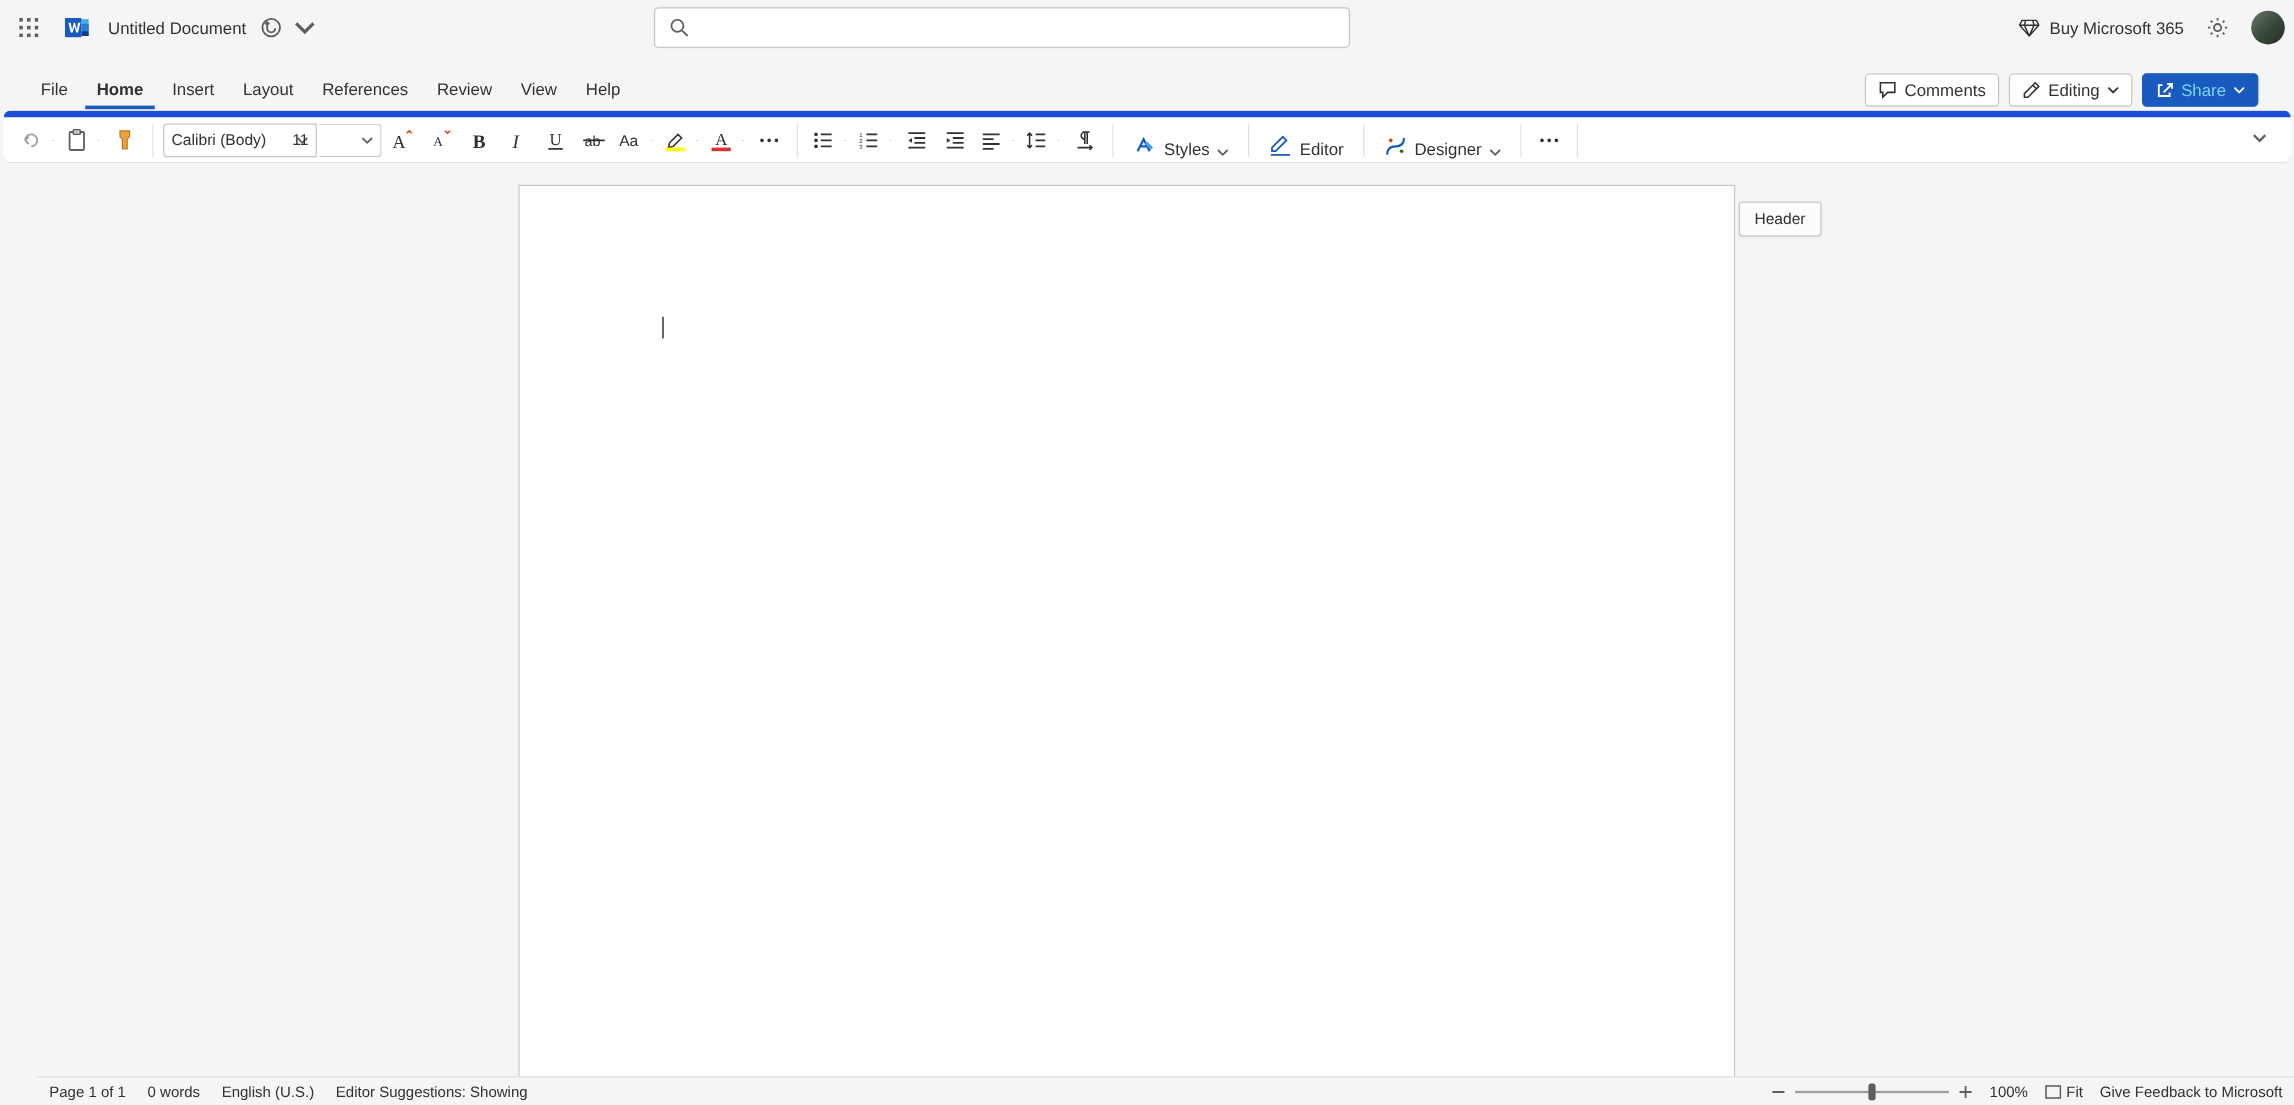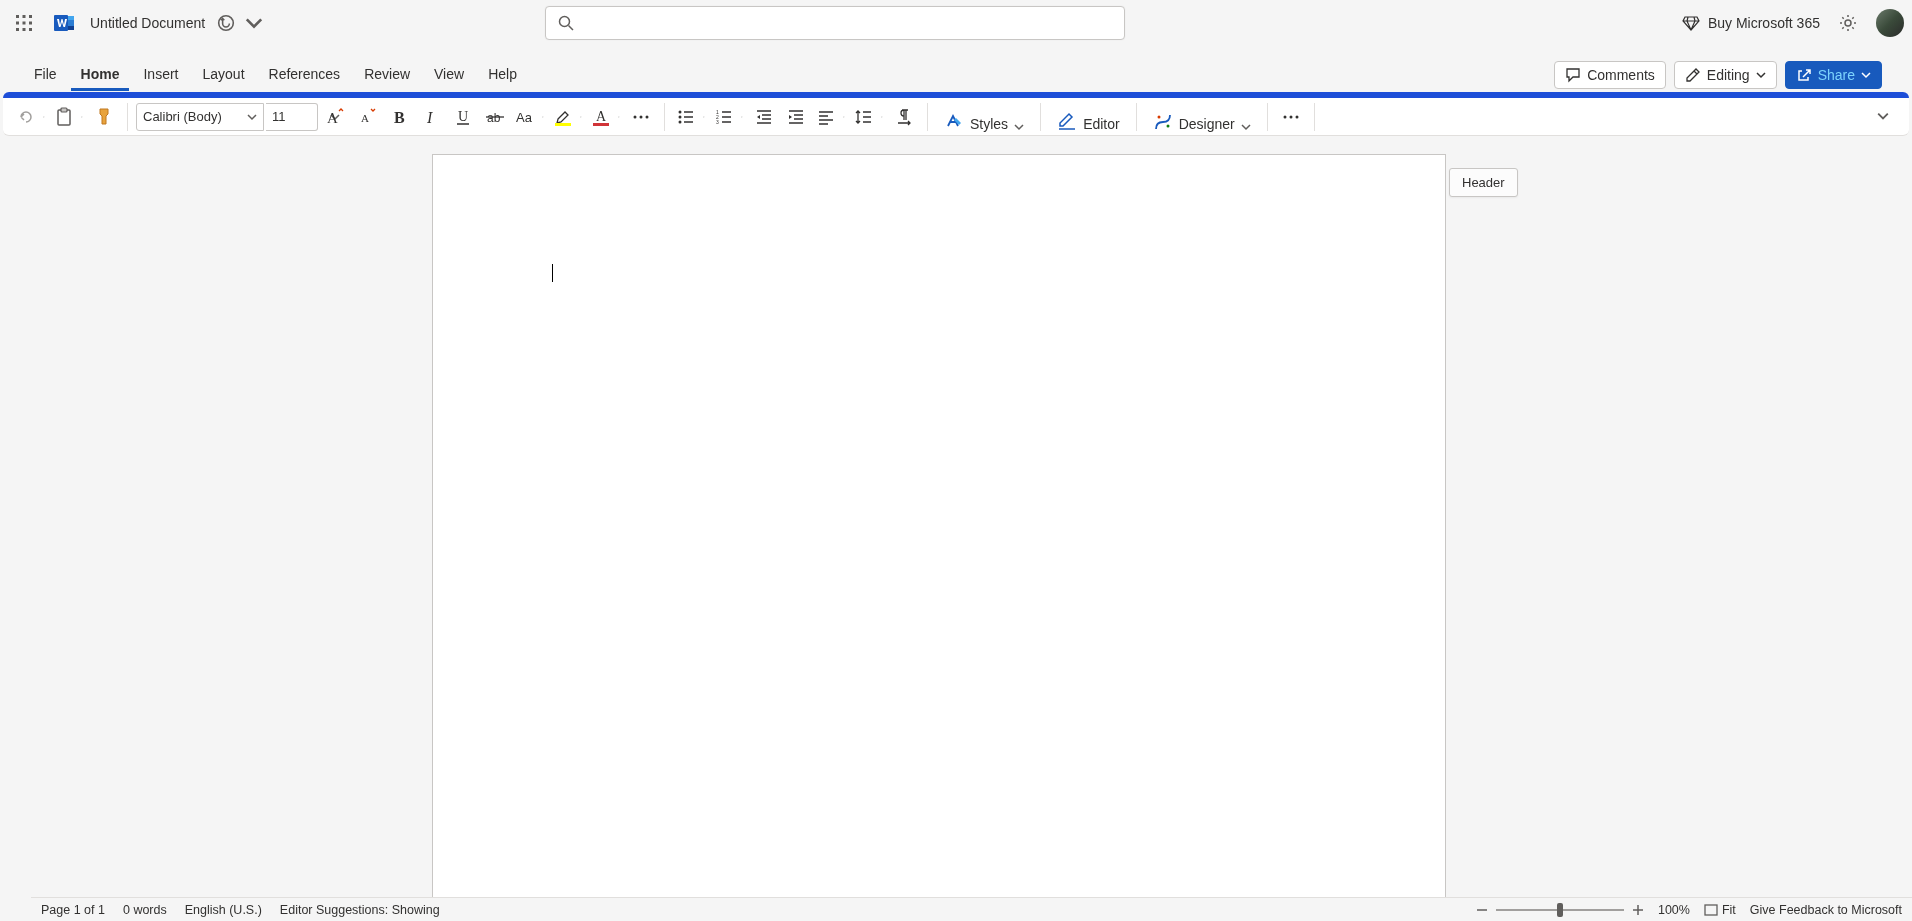--- a/index.html
+++ b/index.html
@@ -32,21 +32,21 @@
 
     
     .ribbon { display: flex; align-items: center; height: 44px; background: #fff; border-top: 6px solid #1d4ed8; border-bottom: 1px solid #e1dfdd; padding: 0 6px; border-radius: 6px; margin: 0 3px; }
     .rgroup { display: flex; align-items: center; gap: 2px; padding: 0 4px; }
     .rsep { width: 1px; height: 28px; background: #e1dfdd; margin: 0 4px; }
     .rbtn { width: 30px; height: 30px; display: flex; align-items: center; justify-content: center; cursor: pointer; border-radius: 3px; }
     .rsplit { display: flex; align-items: center; cursor: pointer; border-radius: 3px; height: 30px; }
     .rsplit .rbtn { width: 26px; }
     .rsplit .chev { padding: 0 4px; }
     .fontname { width: 128px; height: 28px; border: 1px solid #c8c6c4; border-radius: 3px 0 0 3px; display: flex; align-items: center; padding: 0 6px; font-size: 13px; justify-content: space-between; cursor: pointer; background: #fff; }
-    .fontsize { width: 52px; height: 28px; border: 1px solid #c8c6c4; border-left: none; border-radius: 0 3px 3px 0; display: flex; align-items: center; padding: 0 6px; font-size: 13px; justify-content: space-between; cursor: pointer; background: #fff; gap: 44px; }
+    .fontsize { width: 52px; height: 28px; border: 1px solid #c8c6c4; border-left: none; border-radius: 0 3px 3px 0; display: flex; align-items: center; padding: 0 6px; font-size: 13px; justify-content: flex-end; cursor: pointer; background: #fff; gap: 44px; }
     .rtextbtn { display: flex; align-items: flex-end; gap: 6px; padding: 0 8px; height: 30px; font-size: 14px; cursor: pointer; border-radius: 3px; }
     .rexpand { margin-left: auto; padding: 4px 14px 4px 8px; cursor: pointer; }
 
     
     .canvas { position: relative; height: calc(100% - 46px - 34px - 44px - 24px); overflow: hidden; background: #f5f5f5; }
     .page { position: absolute; left: 432px; top: 18px; width: 1014px; height: 1300px; background: #fff; border: 1px solid #c8c6c4; }
     .caret { position: absolute; left: 552px; top: 128px; width: 1px; height: 18px; background: #000; animation: blink 1s step-start infinite; }
     @keyframes blink { 50% { opacity: 0; } }
     .headerlabel { position: absolute; left: 1449px; top: 32px; padding: 6px 12px; border: 1px solid #c8c6c4; background: #fcfcfc; font-size: 13px; border-radius: 3px; box-shadow: 0 1px 2px rgba(0,0,0,0.05); }
 

